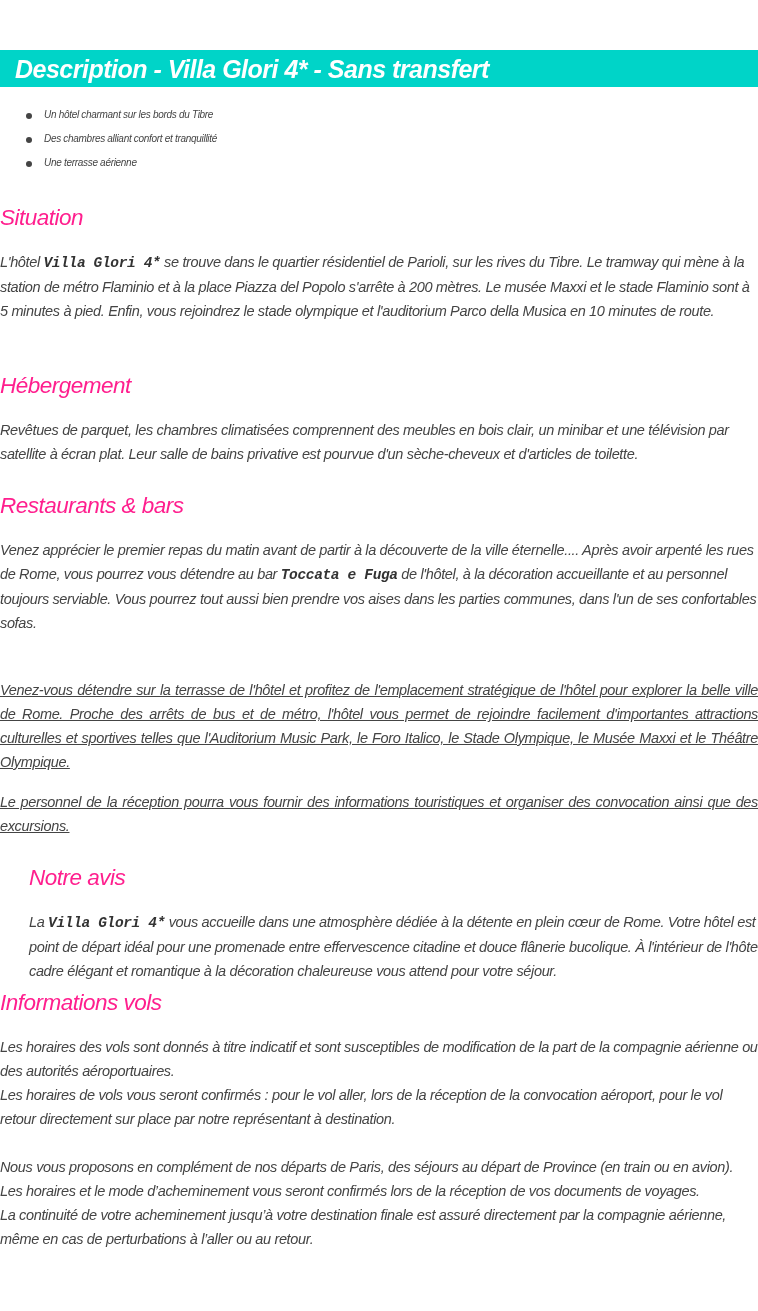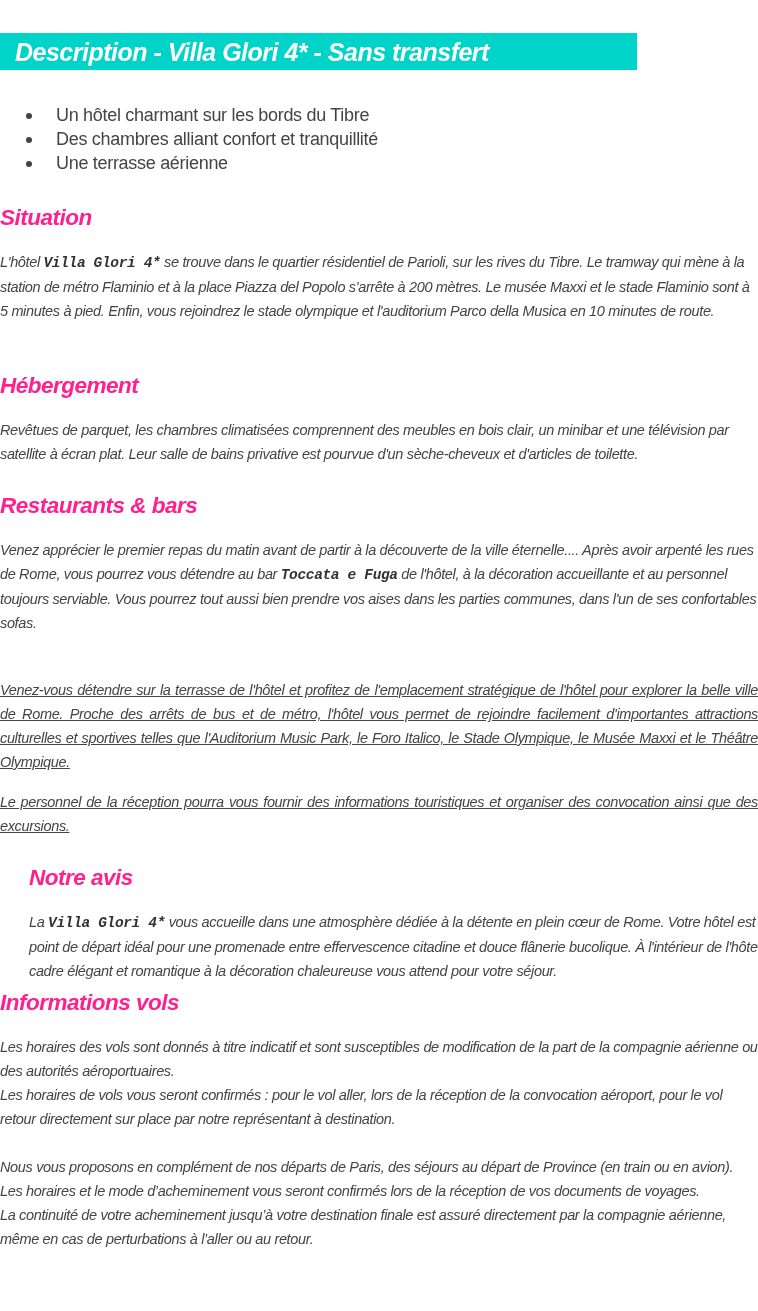--- a/index.html
+++ b/index.html
@@ -7,22 +7,22 @@
       width: 758px;
       height: 1311px;
       overflow: hidden;
       font-family: "Liberation Sans", "DejaVu Sans", sans-serif;
       color: #444444;
       position: relative;
     }
     .wrap { position: absolute; left: 0; top: 0; width: 758px; }
     .title-bar {
       position: absolute;
-      left: 0; top: 33px;
-      width: 637px; height: 37px;
+      left: 0; top: 50px;
+      width: 758px; height: 37px;
       background: #00d4c8;
     }
     .title-bar h1 {
       margin: 0;
       position: absolute;
       left: 15px; top: 3px;
       font-size: 25px;
       line-height: 32px;
       font-style: italic;
       font-weight: bold;
@@ -31,41 +31,42 @@
       white-space: nowrap;
     }
     .highlights {
       position: absolute;
       left: 0; top: 103px;
       margin: 0; padding: 0;
       list-style: none;
     }
     .highlights li {
       position: relative;
-      padding-left: 56px;
-      font-size: 18px;
+      padding-left: 44px;
+      font-size: 10px;
       line-height: 24px;
+      font-style: italic;
       color: #444;
       white-space: nowrap;
       letter-spacing: -0.3px;
     }
     .highlights li .bullet {
       position: absolute;
       left: 26px; top: 10px;
       width: 6px; height: 6px;
       border-radius: 50%;
       background: #444;
     }
     .section { position: absolute; left: 0; width: 758px; }
     .section h2 {
       margin: 0;
       font-size: 22.5px;
       line-height: 28px;
       font-style: italic;
-      font-weight: bold;
+      font-weight: normal;
       color: #ff1f8e;
       white-space: nowrap;
       letter-spacing: -0.5px;
     }
     .section p {
       margin: 0;
       font-size: 14.5px;
       line-height: 24px;
       font-style: italic;
       color: #444;

